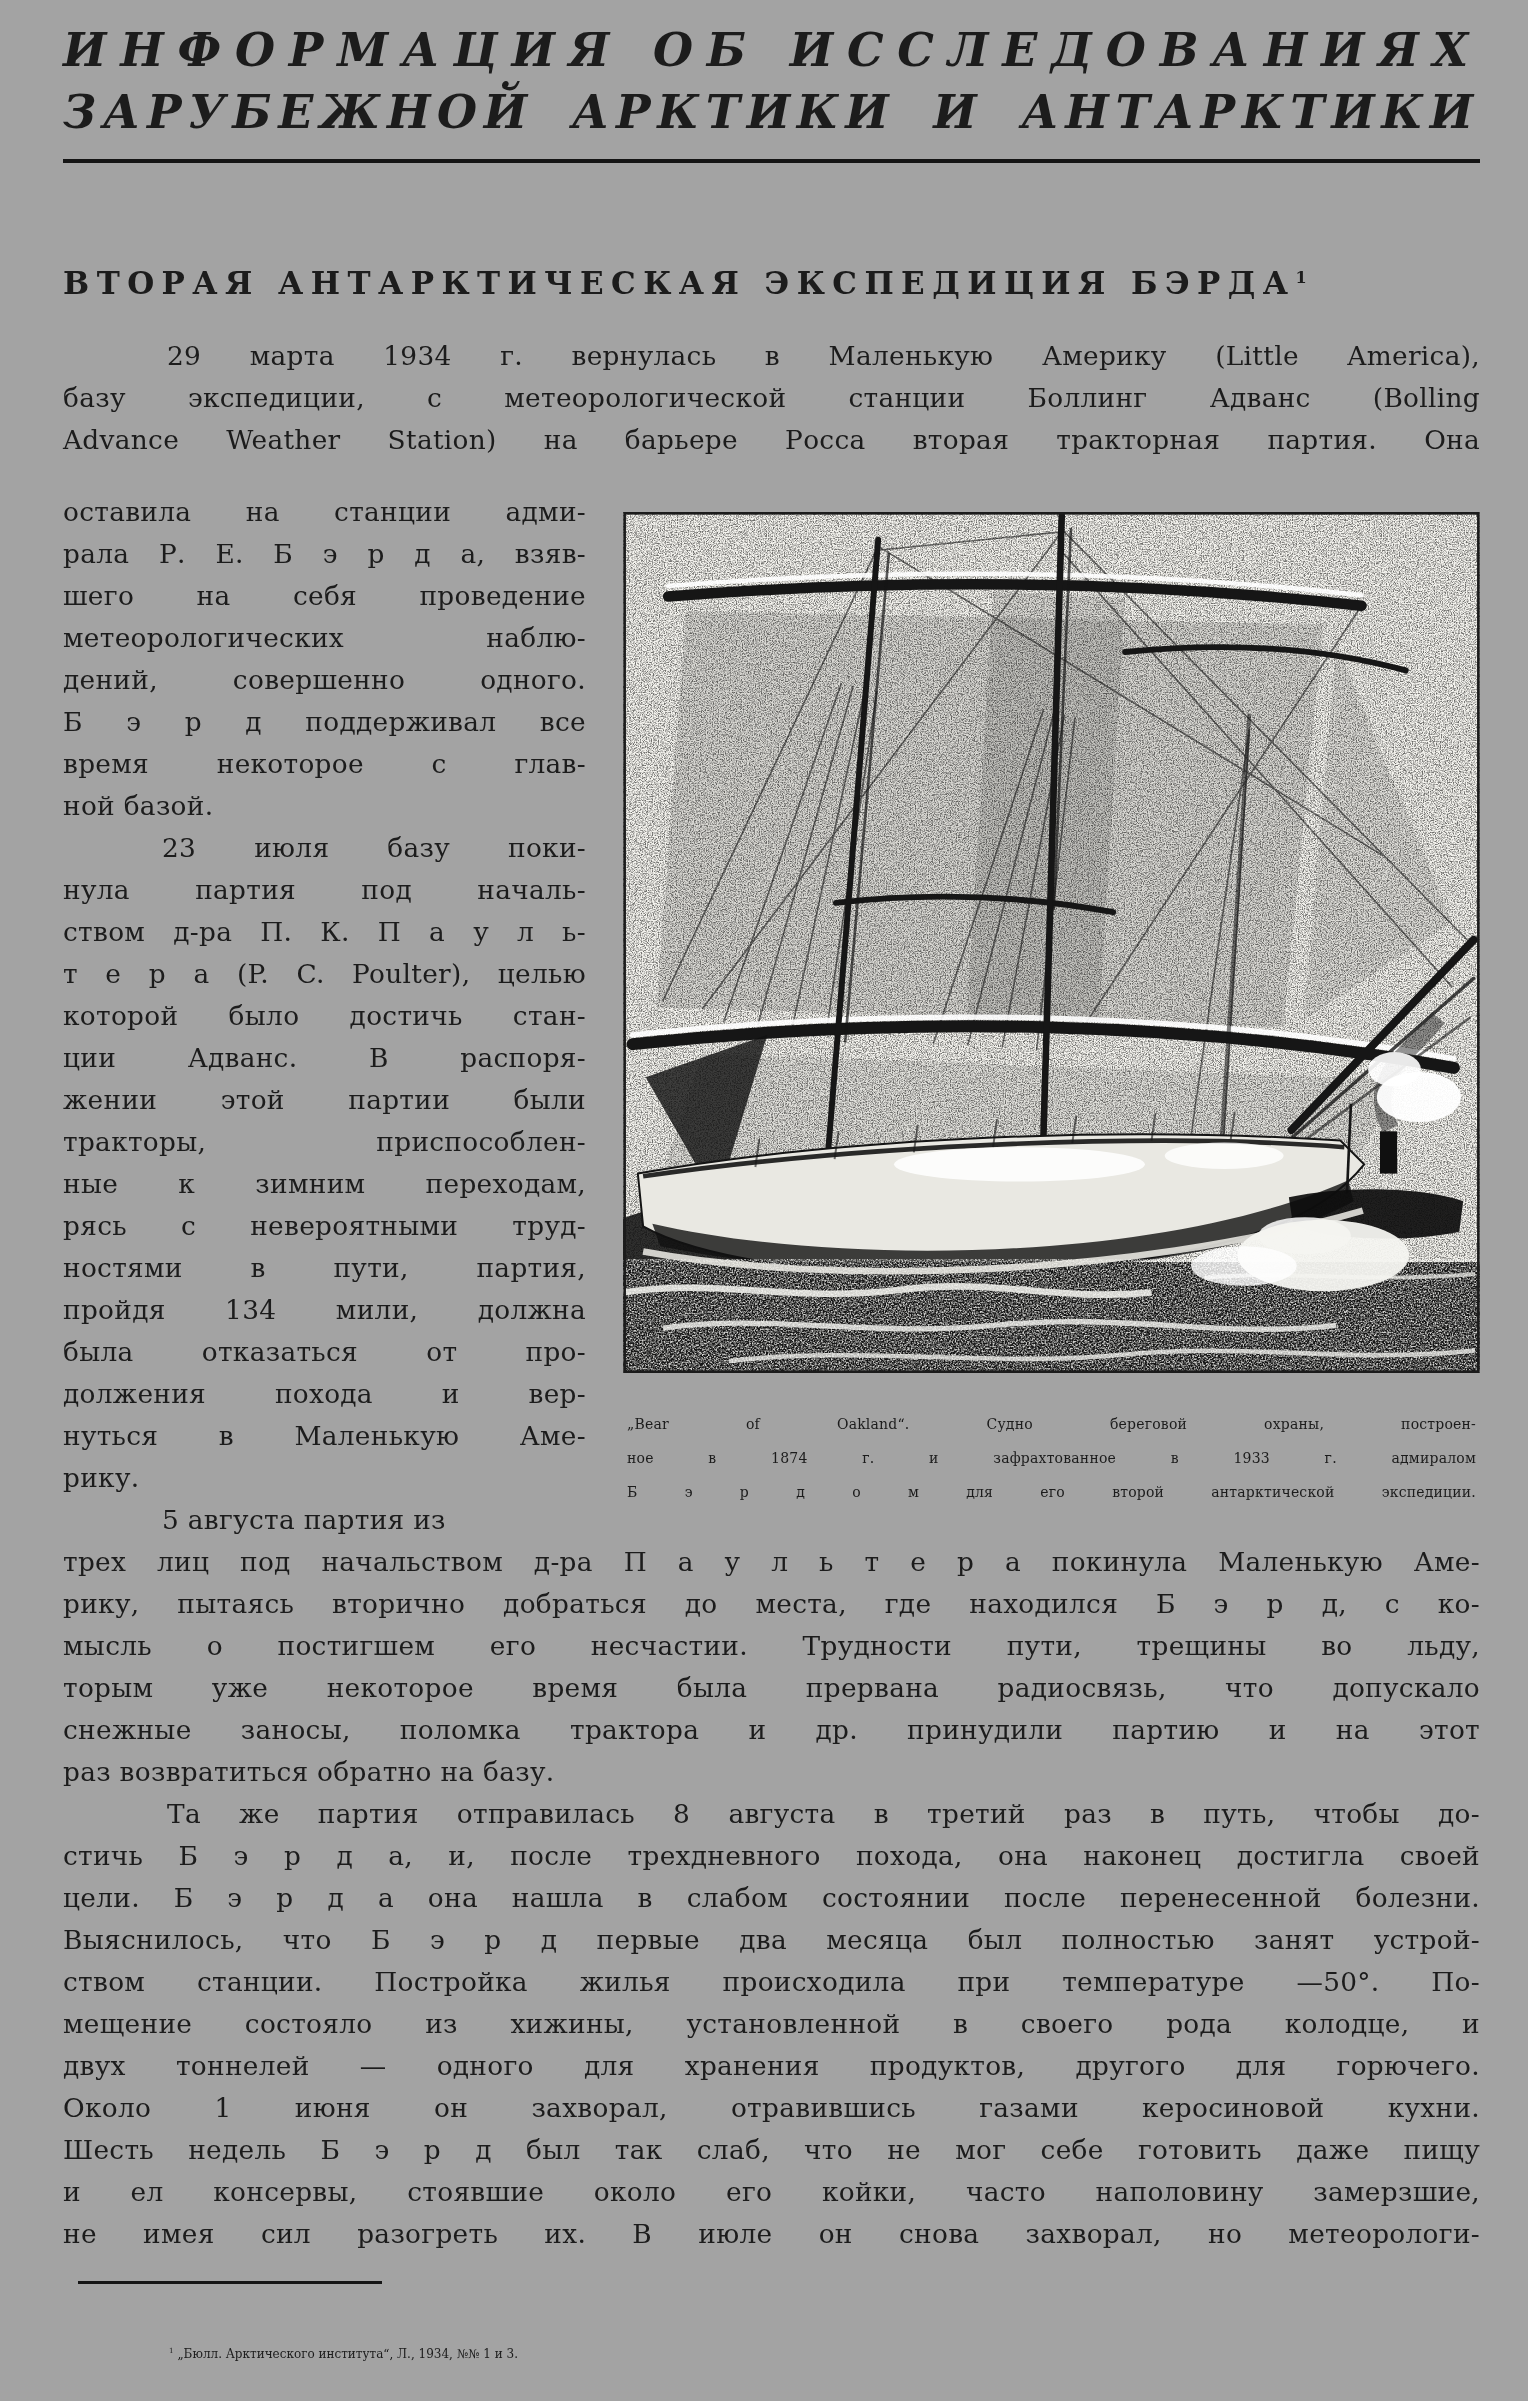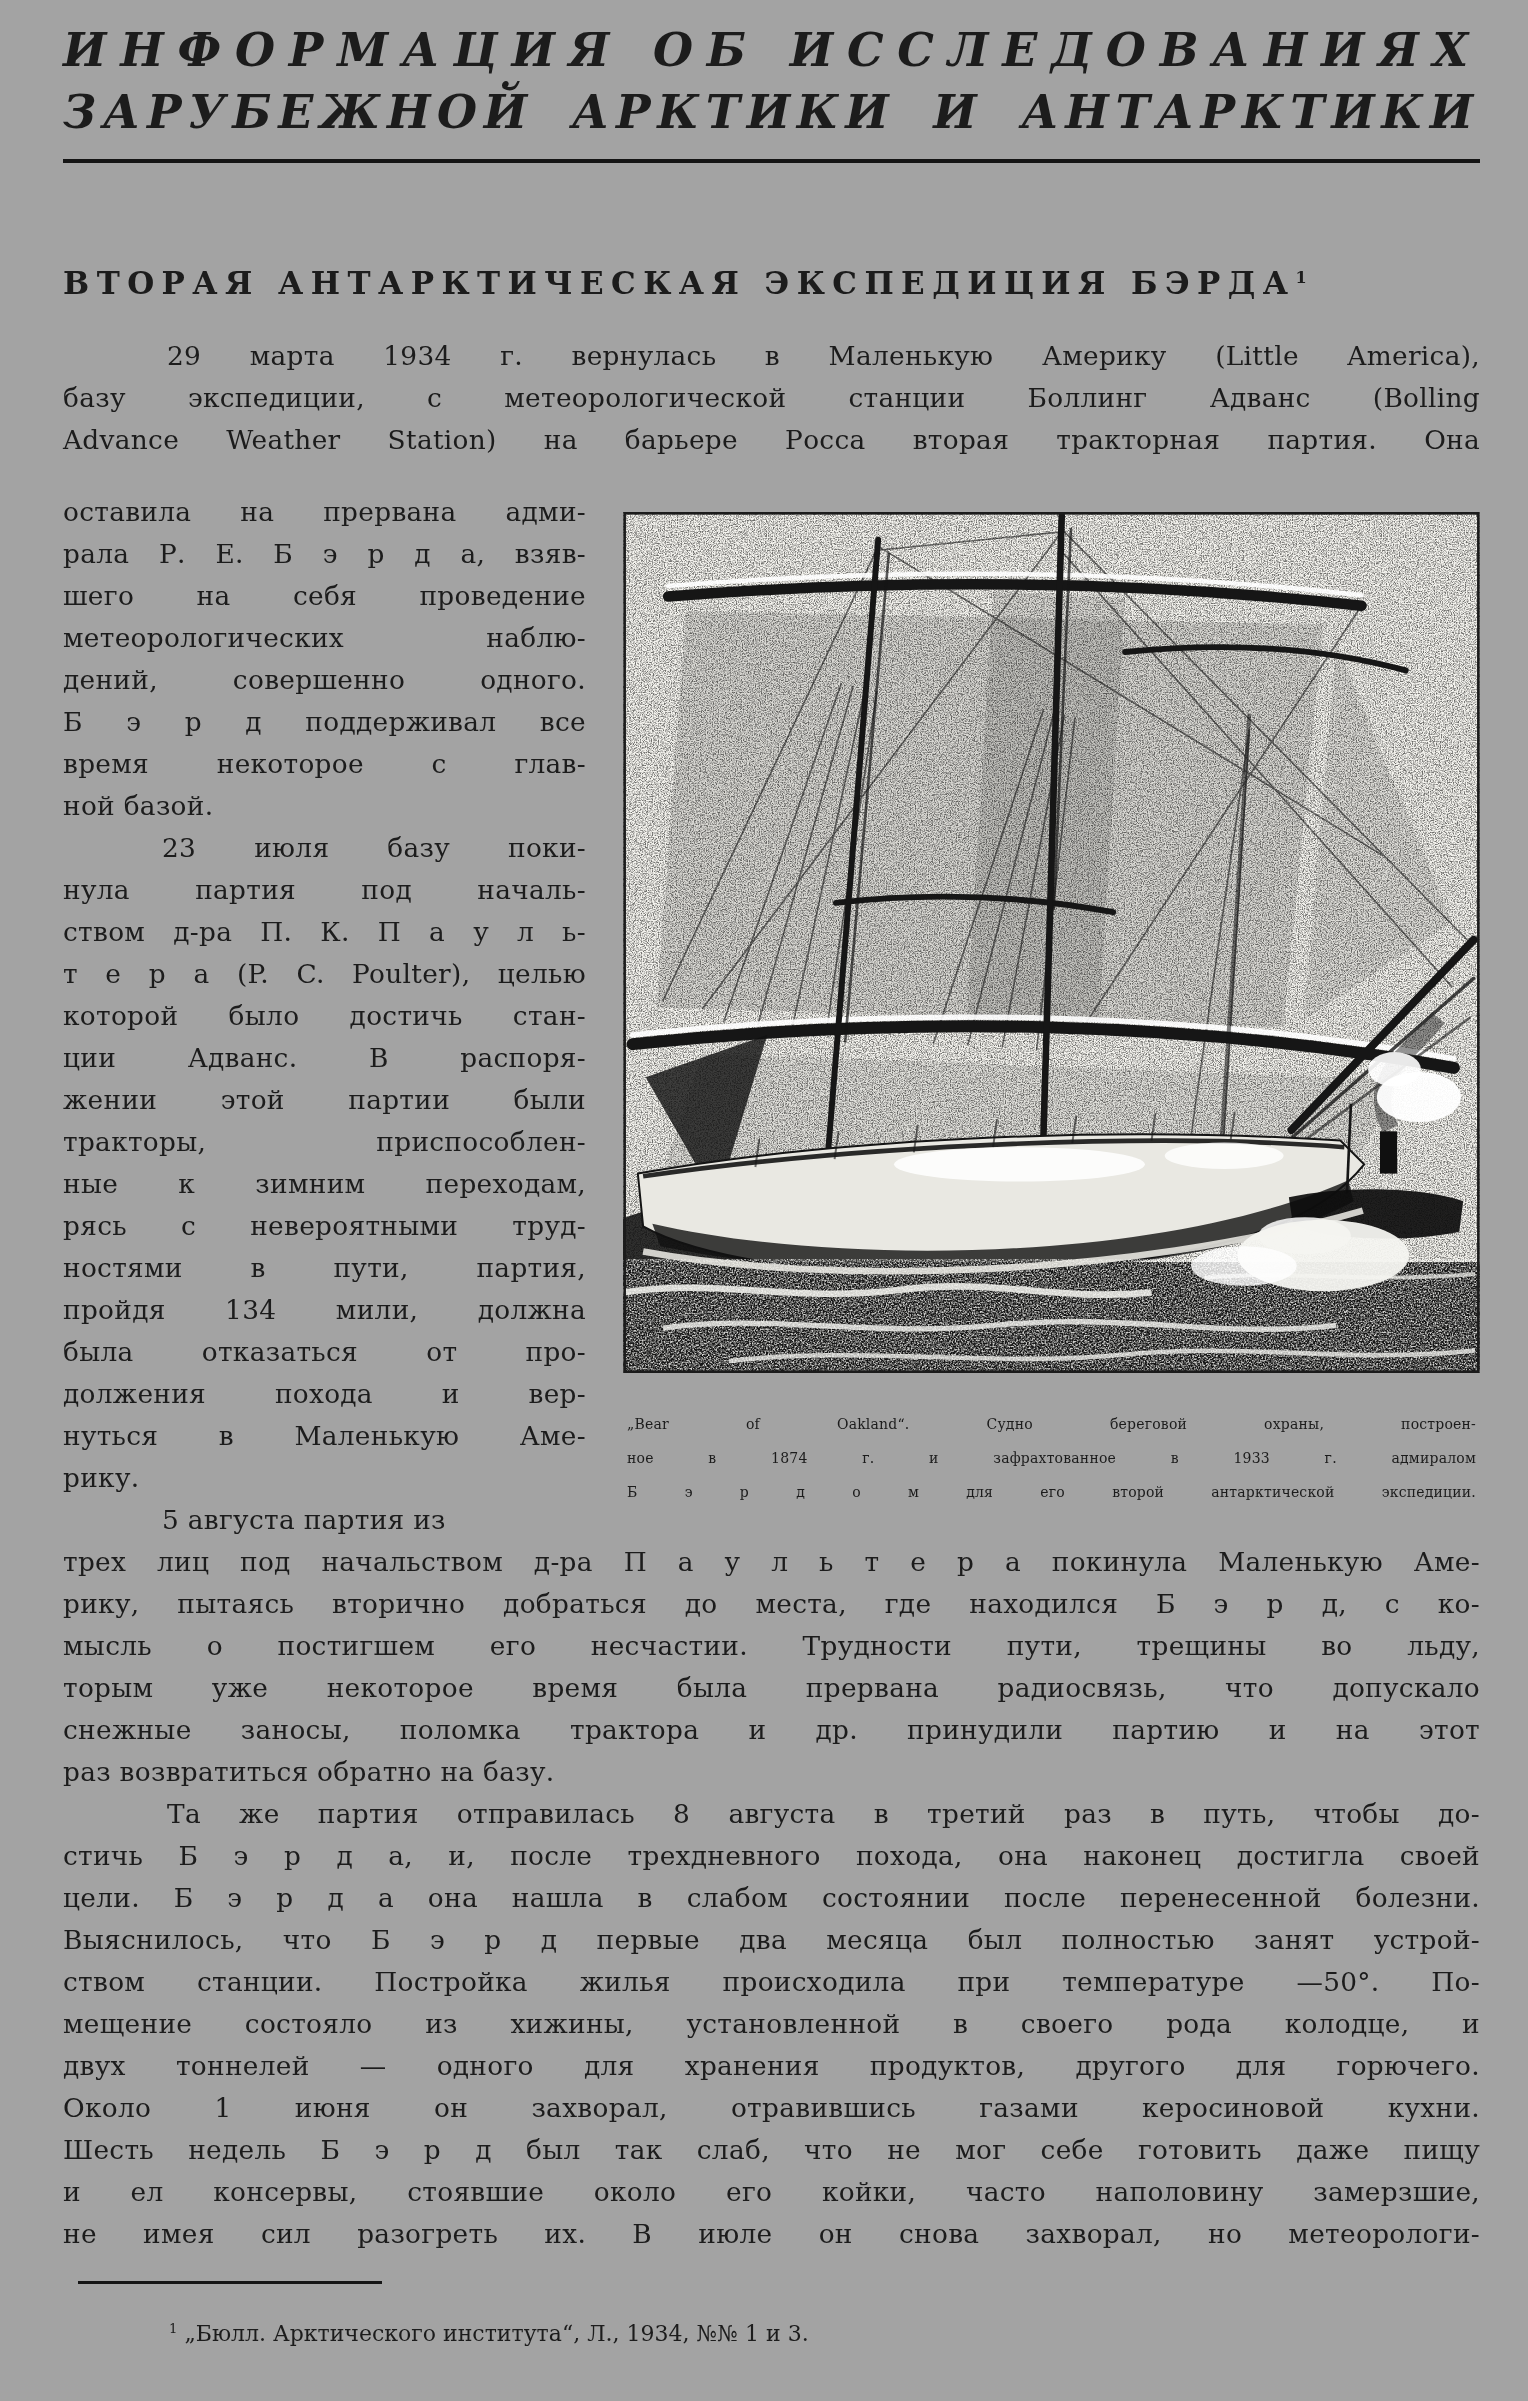--- a/index.html
+++ b/index.html
@@ -30,21 +30,21 @@
   .ln.inc{text-indent:99px;}
   .intro{margin-top:33px;}
   
   .columns{display:flex;margin-top:30px;align-items:flex-start;}
   .leftcol{width:523px;flex:0 0 523px;}
   .figure{margin:21px 0 0 37px;width:857px;flex:0 0 857px;}
   .figure svg{display:block;}
   .figcaption{margin-top:34px;font-size:14px;line-height:34px;letter-spacing:0.2px;padding:0 4px;}
   
   .footnote-rule{margin-top:26.4px;margin-left:14.5px;width:304px;height:2.6px;background:#151515;}
-  .footnote{margin-top:24px;font-size:22px;line-height:42px;text-indent:106px;}
+  .footnote{margin-top:52px;font-size:12px;line-height:29px;text-indent:106px;}
   .footnote sup{font-size:.6em;vertical-align:super;}
 </style>
 </head>
 <body>
 
 <div class="page">
 
   <div class="masthead">
     <div class="mline m1">ИНФОРМАЦИЯ ОБ ИССЛЕДОВАНИЯХ</div>
     <div class="mline m2">ЗАРУБЕЖНОЙ АРКТИКИ И АНТАРКТИКИ</div>
@@ -54,21 +54,21 @@
   <h1 class="article-title"><span>ВТОРАЯ АНТАРКТИЧЕСКАЯ ЭКСПЕДИЦИЯ БЭРДА</span><sup>1</sup></h1>
 
   <div class="intro textblock">
       <div class="ln j in">29 марта 1934 г. вернулась в Маленькую Америку (Little America),</div>
       <div class="ln j">базу экспедиции, с метеорологической станции Боллинг Адванс (Bolling</div>
       <div class="ln j">Advance Weather Station) на барьере Росса вторая тракторная партия. Она</div>
     </div>
 
   <div class="columns">
     <div class="leftcol textblock">
-        <div class="ln j">оставила на прервана адми-</div>
+        <div class="ln j">оставила на станции адми-</div>
         <div class="ln j">рала Р. Е. Б э р д а, взяв-</div>
         <div class="ln j">шего на себя проведение</div>
         <div class="ln j">метеорологических наблю-</div>
         <div class="ln j">дений, совершенно одного.</div>
         <div class="ln j">Б э р д поддерживал все</div>
         <div class="ln j">время некоторое с глав-</div>
         <div class="ln l">ной базой.</div>
         <div class="ln j inc">23 июля базу поки-</div>
         <div class="ln j">нула партия под началь-</div>
         <div class="ln j">ством д-ра П. К. П а у л ь-</div>

